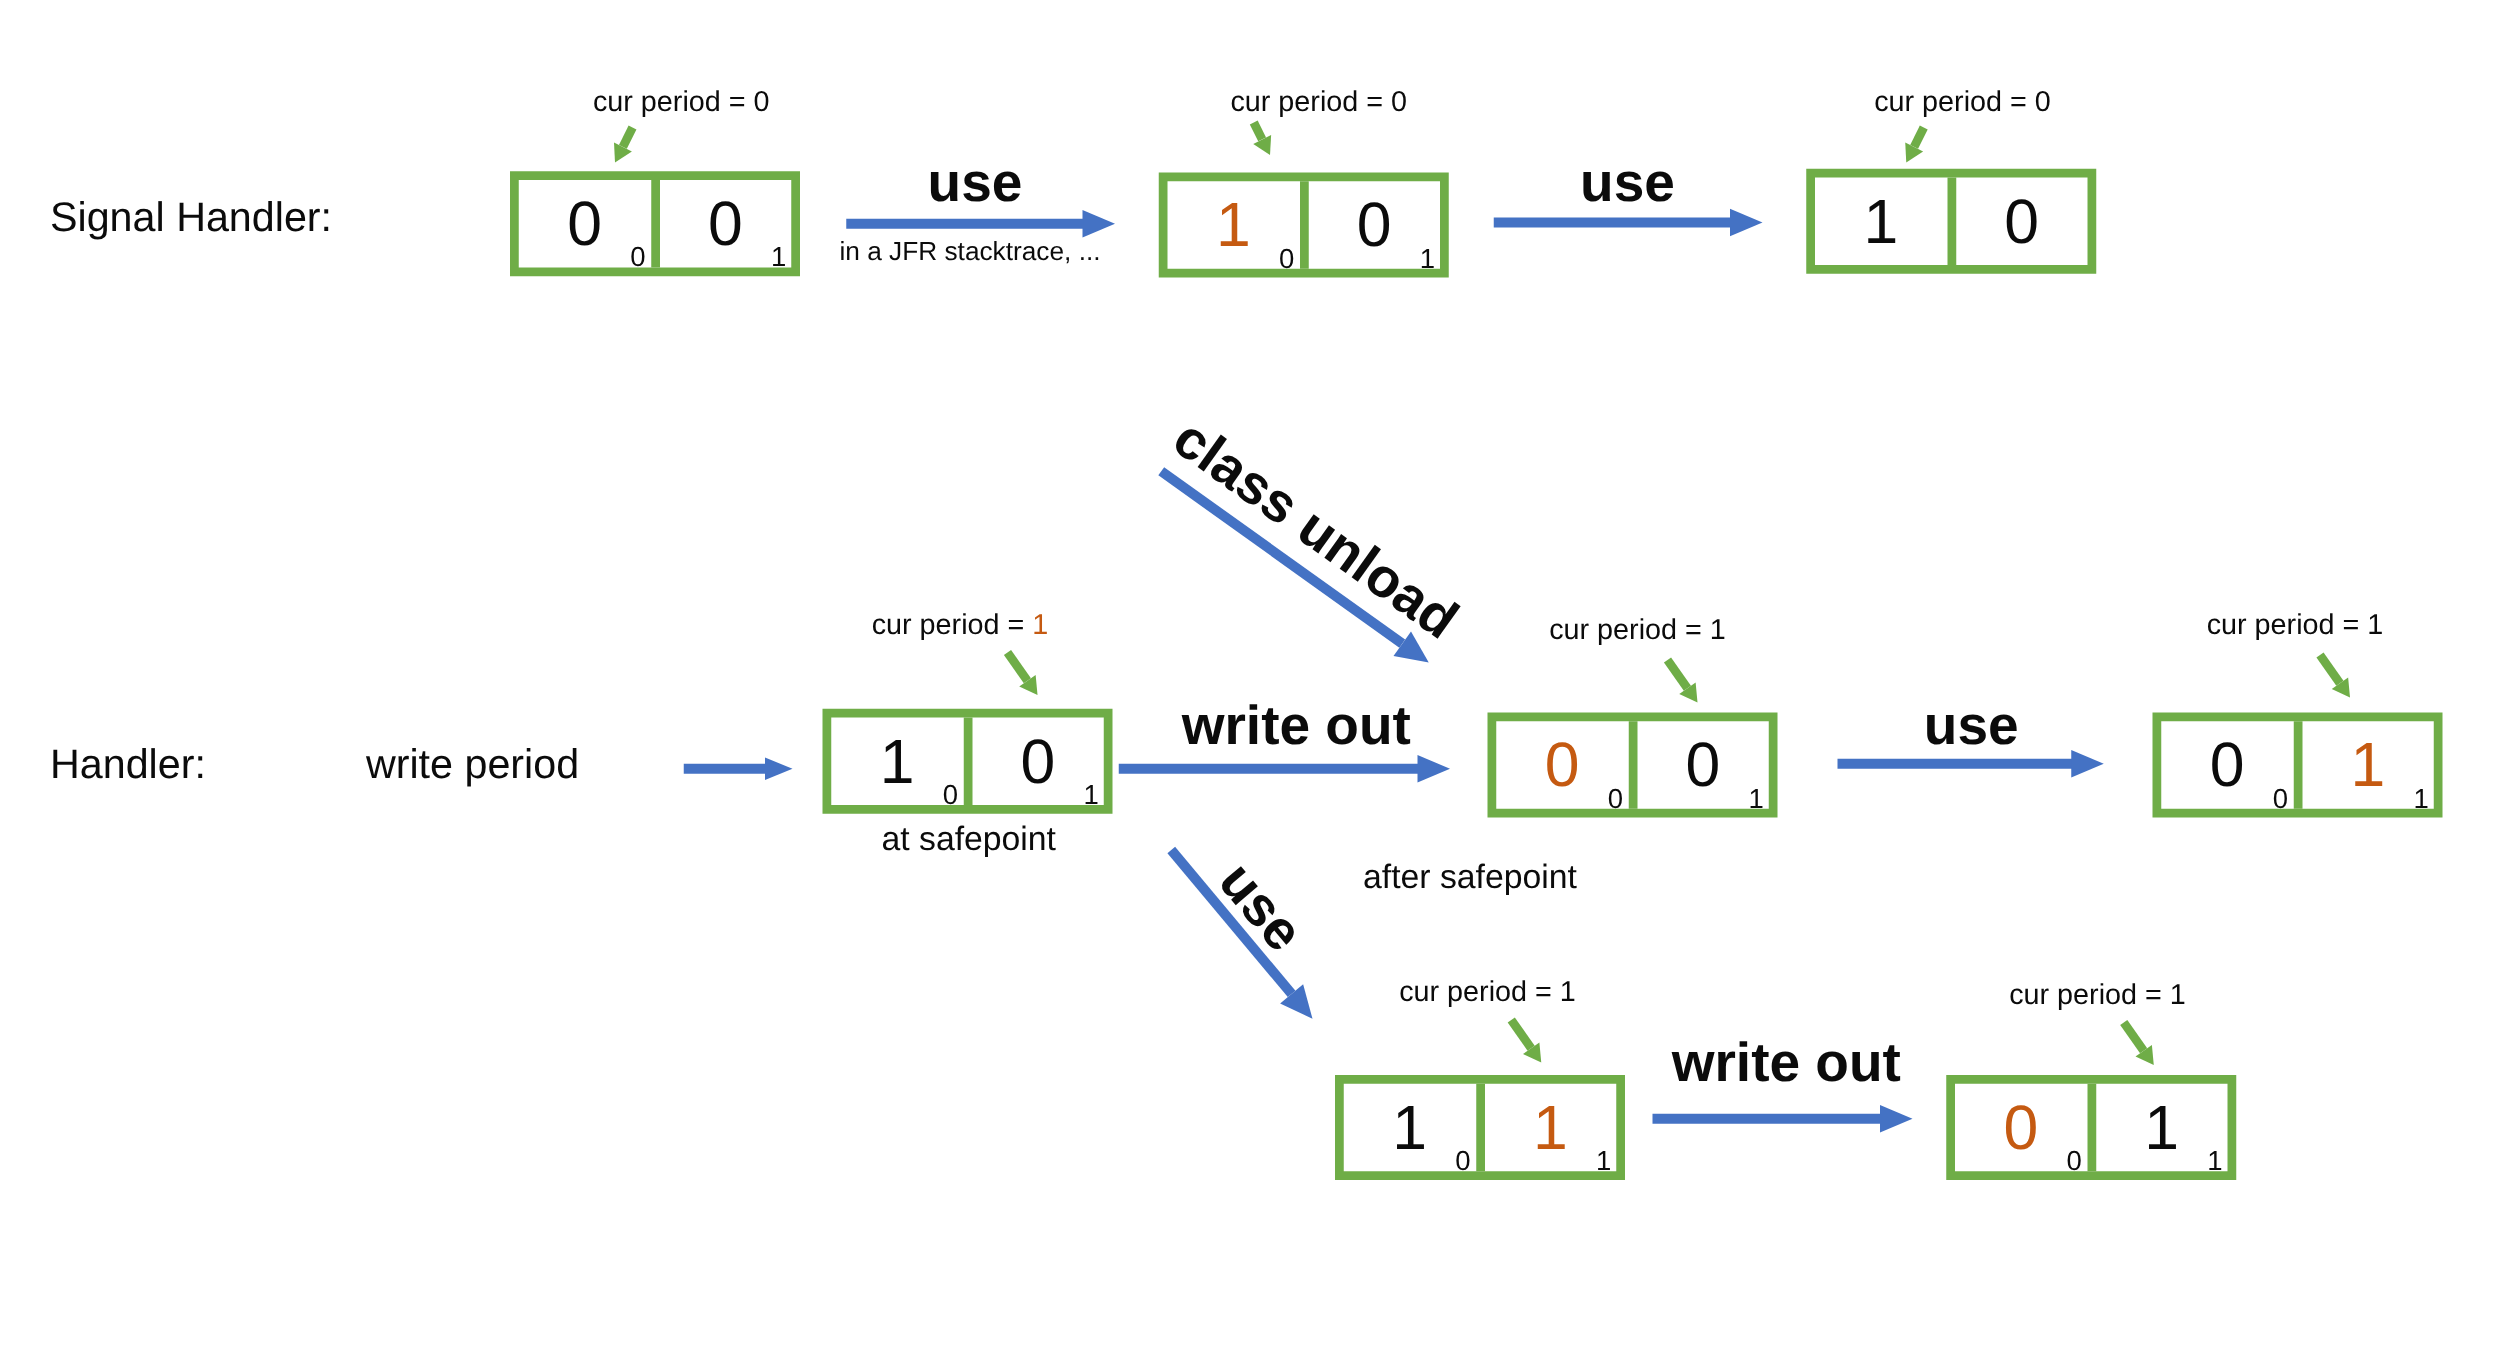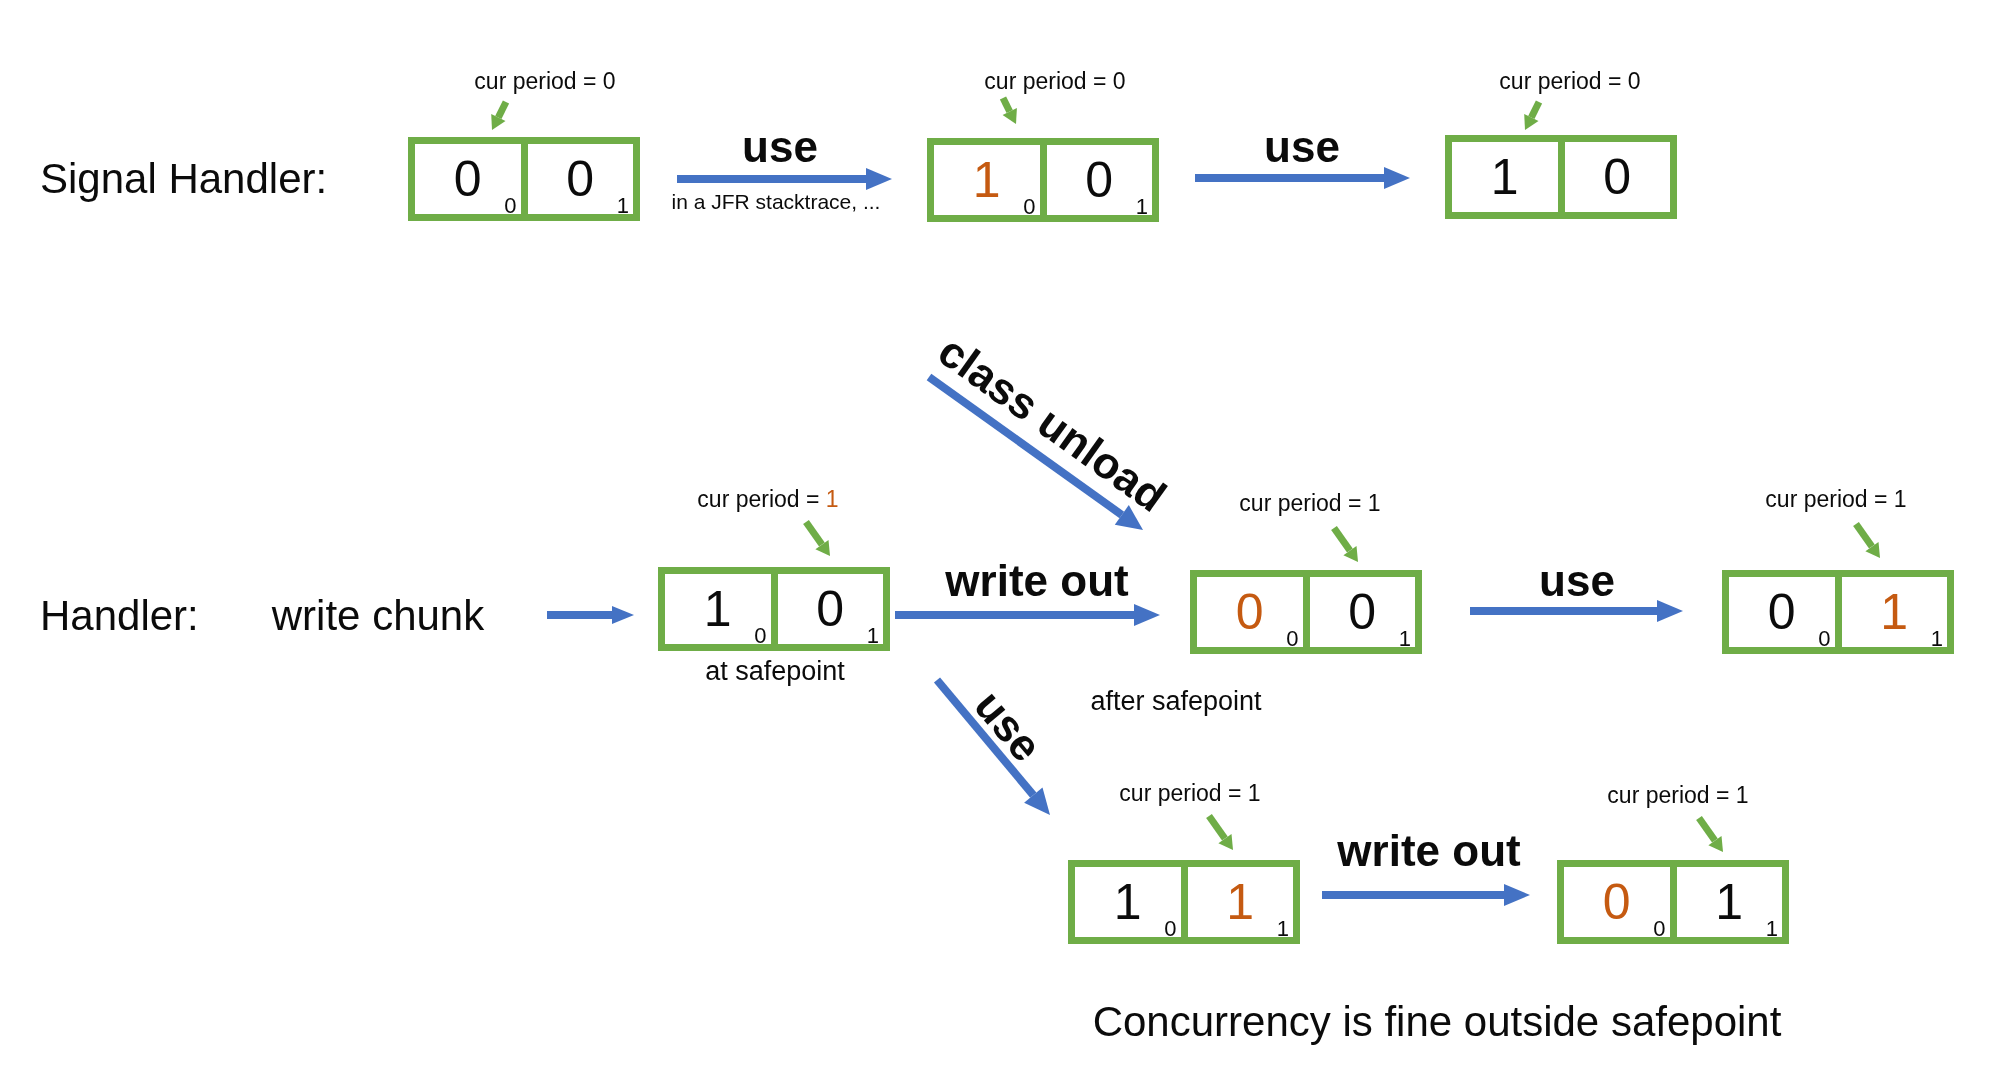--- a/index.html
+++ b/index.html
@@ -5,21 +5,21 @@
   html,body{margin:0;padding:0;background:#ffffff;font-family:"Liberation Sans",sans-serif;color:#0b0b0b;}
   .canvas{position:relative;width:2000px;height:1086px;background:#ffffff;overflow:hidden;}
   .layer{position:absolute;left:0;top:0;width:2000px;height:1086px;}
   .layer line{stroke:currentColor;stroke-linecap:butt;}
   .layer polygon{fill:currentColor;stroke:none;}
   .blue line{stroke-width:8px;}
   .green line{stroke-width:7px;}
   .lbl{position:absolute;white-space:nowrap;line-height:1.15;}
   .ctr{transform:translateX(-50%);}
   .rot{transform:translate(-50%,-50%) rotate(var(--r));}
-  .rowlbl{font-size:42px;font-weight:500;}
+  .rowlbl{font-size:33px;font-weight:500;}
   .act{font-size:44px;font-weight:600;}
   .cur{font-size:23px;}
   .note{font-size:21px;}
   .cap{font-size:27px;}
   .bigcap{font-size:42px;}
   .bitbox{position:absolute;width:232px;height:84px;box-sizing:border-box;border:7px solid;display:flex;background:#ffffff;}
   .cell{position:relative;flex:1;display:flex;align-items:center;justify-content:center;}
   .cell:first-child{border-right:7px solid;}
   .val{font-size:50px;line-height:1;}
   .sub{position:absolute;right:4px;bottom:-3px;font-size:22px;line-height:1;}
@@ -95,21 +95,21 @@
       </g>
       <g>
         <line x1="1699" y1="818" x2="1714.9" y2="840.6"></line>
           <polygon points="1723,852 1708.4,845.2 1721.5,836"></polygon>
       </g>
     </g>
   </svg>
 
   <div class="lbl rowlbl" style="left:40px;top:155px">Signal Handler:</div>
   <div class="lbl rowlbl" style="left:40px;top:592px">Handler:</div>
-  <div class="lbl rowlbl ctr" style="left:378px;top:592px">write chunk</div>
+  <div class="lbl rowlbl ctr" style="left:378px;top:592px">write period</div>
 
   <div class="lbl cur ctr" style="left:545px;top:68px"><span>cur period = </span><span style="color: rgb(11, 11, 11);">0</span></div>
   <div class="lbl cur ctr" style="left:1055px;top:68px"><span>cur period = </span><span style="color: rgb(11, 11, 11);">0</span></div>
   <div class="lbl cur ctr" style="left:1570px;top:68px"><span>cur period = </span><span style="color: rgb(11, 11, 11);">0</span></div>
 
   <div class="lbl act ctr" style="left:780px;top:122px">use</div>
   <div class="lbl note ctr" style="left:776px;top:190px">in a JFR stacktrace, ...</div>
   <div class="lbl act ctr" style="left:1302px;top:122px">use</div>
 
   <div class="bitbox" style="left: 408px; top: 137px; color: rgb(111, 173, 71);">
@@ -203,15 +203,14 @@
     <div class="cell">
         <span class="val" style="color: rgb(197, 90, 17);">0</span>
         <span class="sub" style="color: rgb(11, 11, 11);">0</span>
       </div>
     <div class="cell">
         <span class="val" style="color: rgb(11, 11, 11);">1</span>
         <span class="sub" style="color: rgb(11, 11, 11);">1</span>
       </div>
   </div>
 
-  <div class="lbl bigcap ctr" style="left:1437px;top:998px">Concurrency is fine outside safepoint</div>
 
 </div>
 
 </body></html>

